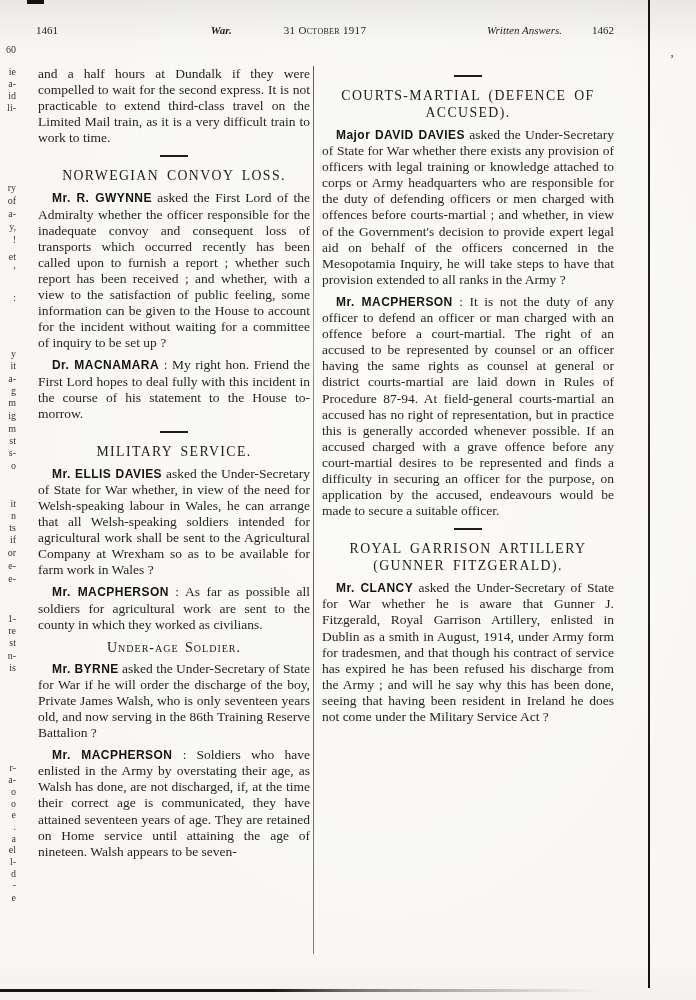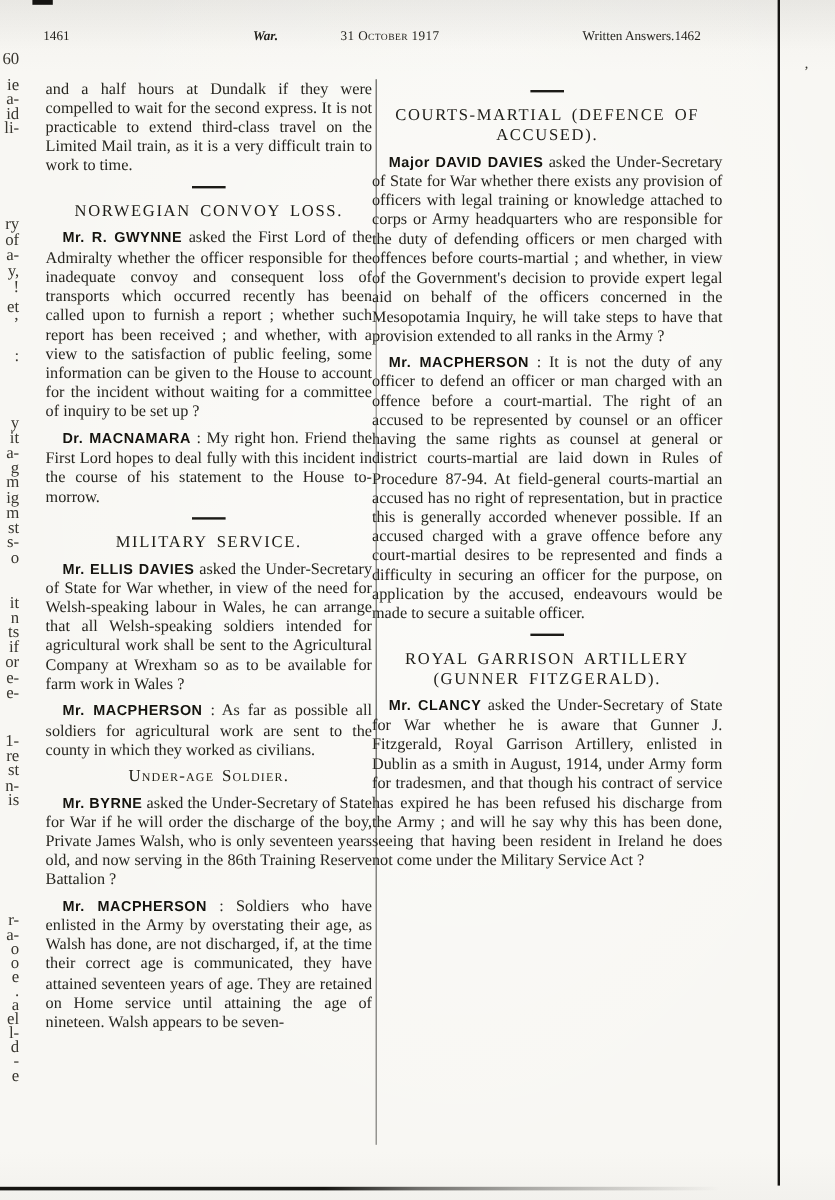--- a/index.html
+++ b/index.html
@@ -19,33 +19,33 @@
     background:linear-gradient(180deg, rgba(60,58,52,.06), rgba(60,58,52,0));}
   
   .corner-mark{position:absolute;left:27px;top:0;width:17px;height:4px;background:#141311;}
   .edge-line-right{position:absolute;left:648px;top:0;width:2px;height:988px;
     background:linear-gradient(180deg,#141311 0%, #2a2822 40%, #141311 100%);}
   .edge-line-bottom{position:absolute;left:0;top:989px;height:3px;width:600px;
     background:linear-gradient(90deg,#161512 0%,#161512 45%,rgba(22,21,18,.6) 58%,rgba(22,21,18,.35) 72%,rgba(22,21,18,.18) 85%,rgba(22,21,18,0) 100%);}
   .apostrophe-mark{position:absolute;left:670px;top:52px;font-size:12px;color:#33312b;}
   
   .margin-strip{position:absolute;left:0;top:0;width:20px;height:1000px;}
-  .margin-strip span{position:absolute;right:4px;font-size:14px;line-height:12px;color:#38362f;white-space:nowrap;}
+  .margin-strip span{position:absolute;right:4px;font-size:10px;line-height:12px;color:#38362f;white-space:nowrap;}
   
   .header{position:absolute;left:36px;top:24px;width:578px;display:flex;align-items:baseline;font-size:11px;color:#1f1e19;}
   .header .pgnum{width:52px;}
-  .header .pgnum.right{}
+  .header .pgnum.right{text-align:right;}
   .header .run-title{flex:1;text-align:right;}
   .run-title.war{font-style:italic;font-weight:bold;}
-  .run-title.wa{}
+  .run-title.wa{font-style:italic;}
   .header .date{flex:1.3;text-align:center;letter-spacing:.3px;}
   .sc{font-variant:small-caps;}
   
   .columns{position:absolute;left:38px;top:66px;width:576px;height:902px;
-    display:grid;grid-template-columns:272px 292px;overflow:hidden;}
+    display:grid;grid-template-columns:272px 292px;column-gap:12px;overflow:hidden;}
   .col-divider{position:absolute;left:313px;top:66px;width:1px;height:888px;
     background:linear-gradient(180deg, rgba(25,24,20,.7) 0%, rgba(25,24,20,.45) 30%, rgba(25,24,20,.7) 60%, rgba(25,24,20,.55) 100%);}
   .para{margin:0 0 6px;text-align:justify;font-size:13.5px;line-height:16.1px;}
   .para.qa{text-indent:14px;}
   .para.cont{text-indent:0;}
   .speaker{font-family:"Liberation Sans", sans-serif;font-weight:bold;font-size:12px;letter-spacing:.45px;color:#15140f;}
   .heading{margin:10px 0 6px;text-align:center;font-size:13.8px;line-height:17px;letter-spacing:1.4px;color:#1d1c17;word-spacing:3px;}
   .subheading{margin:7px 0 5px;text-align:center;font-variant:small-caps;font-size:14px;letter-spacing:1px;color:#232218;word-spacing:2px;}
   .divider{display:flex;justify-content:center;margin:9px 0 8px;}
   .divider .rule{width:28px;border-top:2px solid #1c1b17;}

